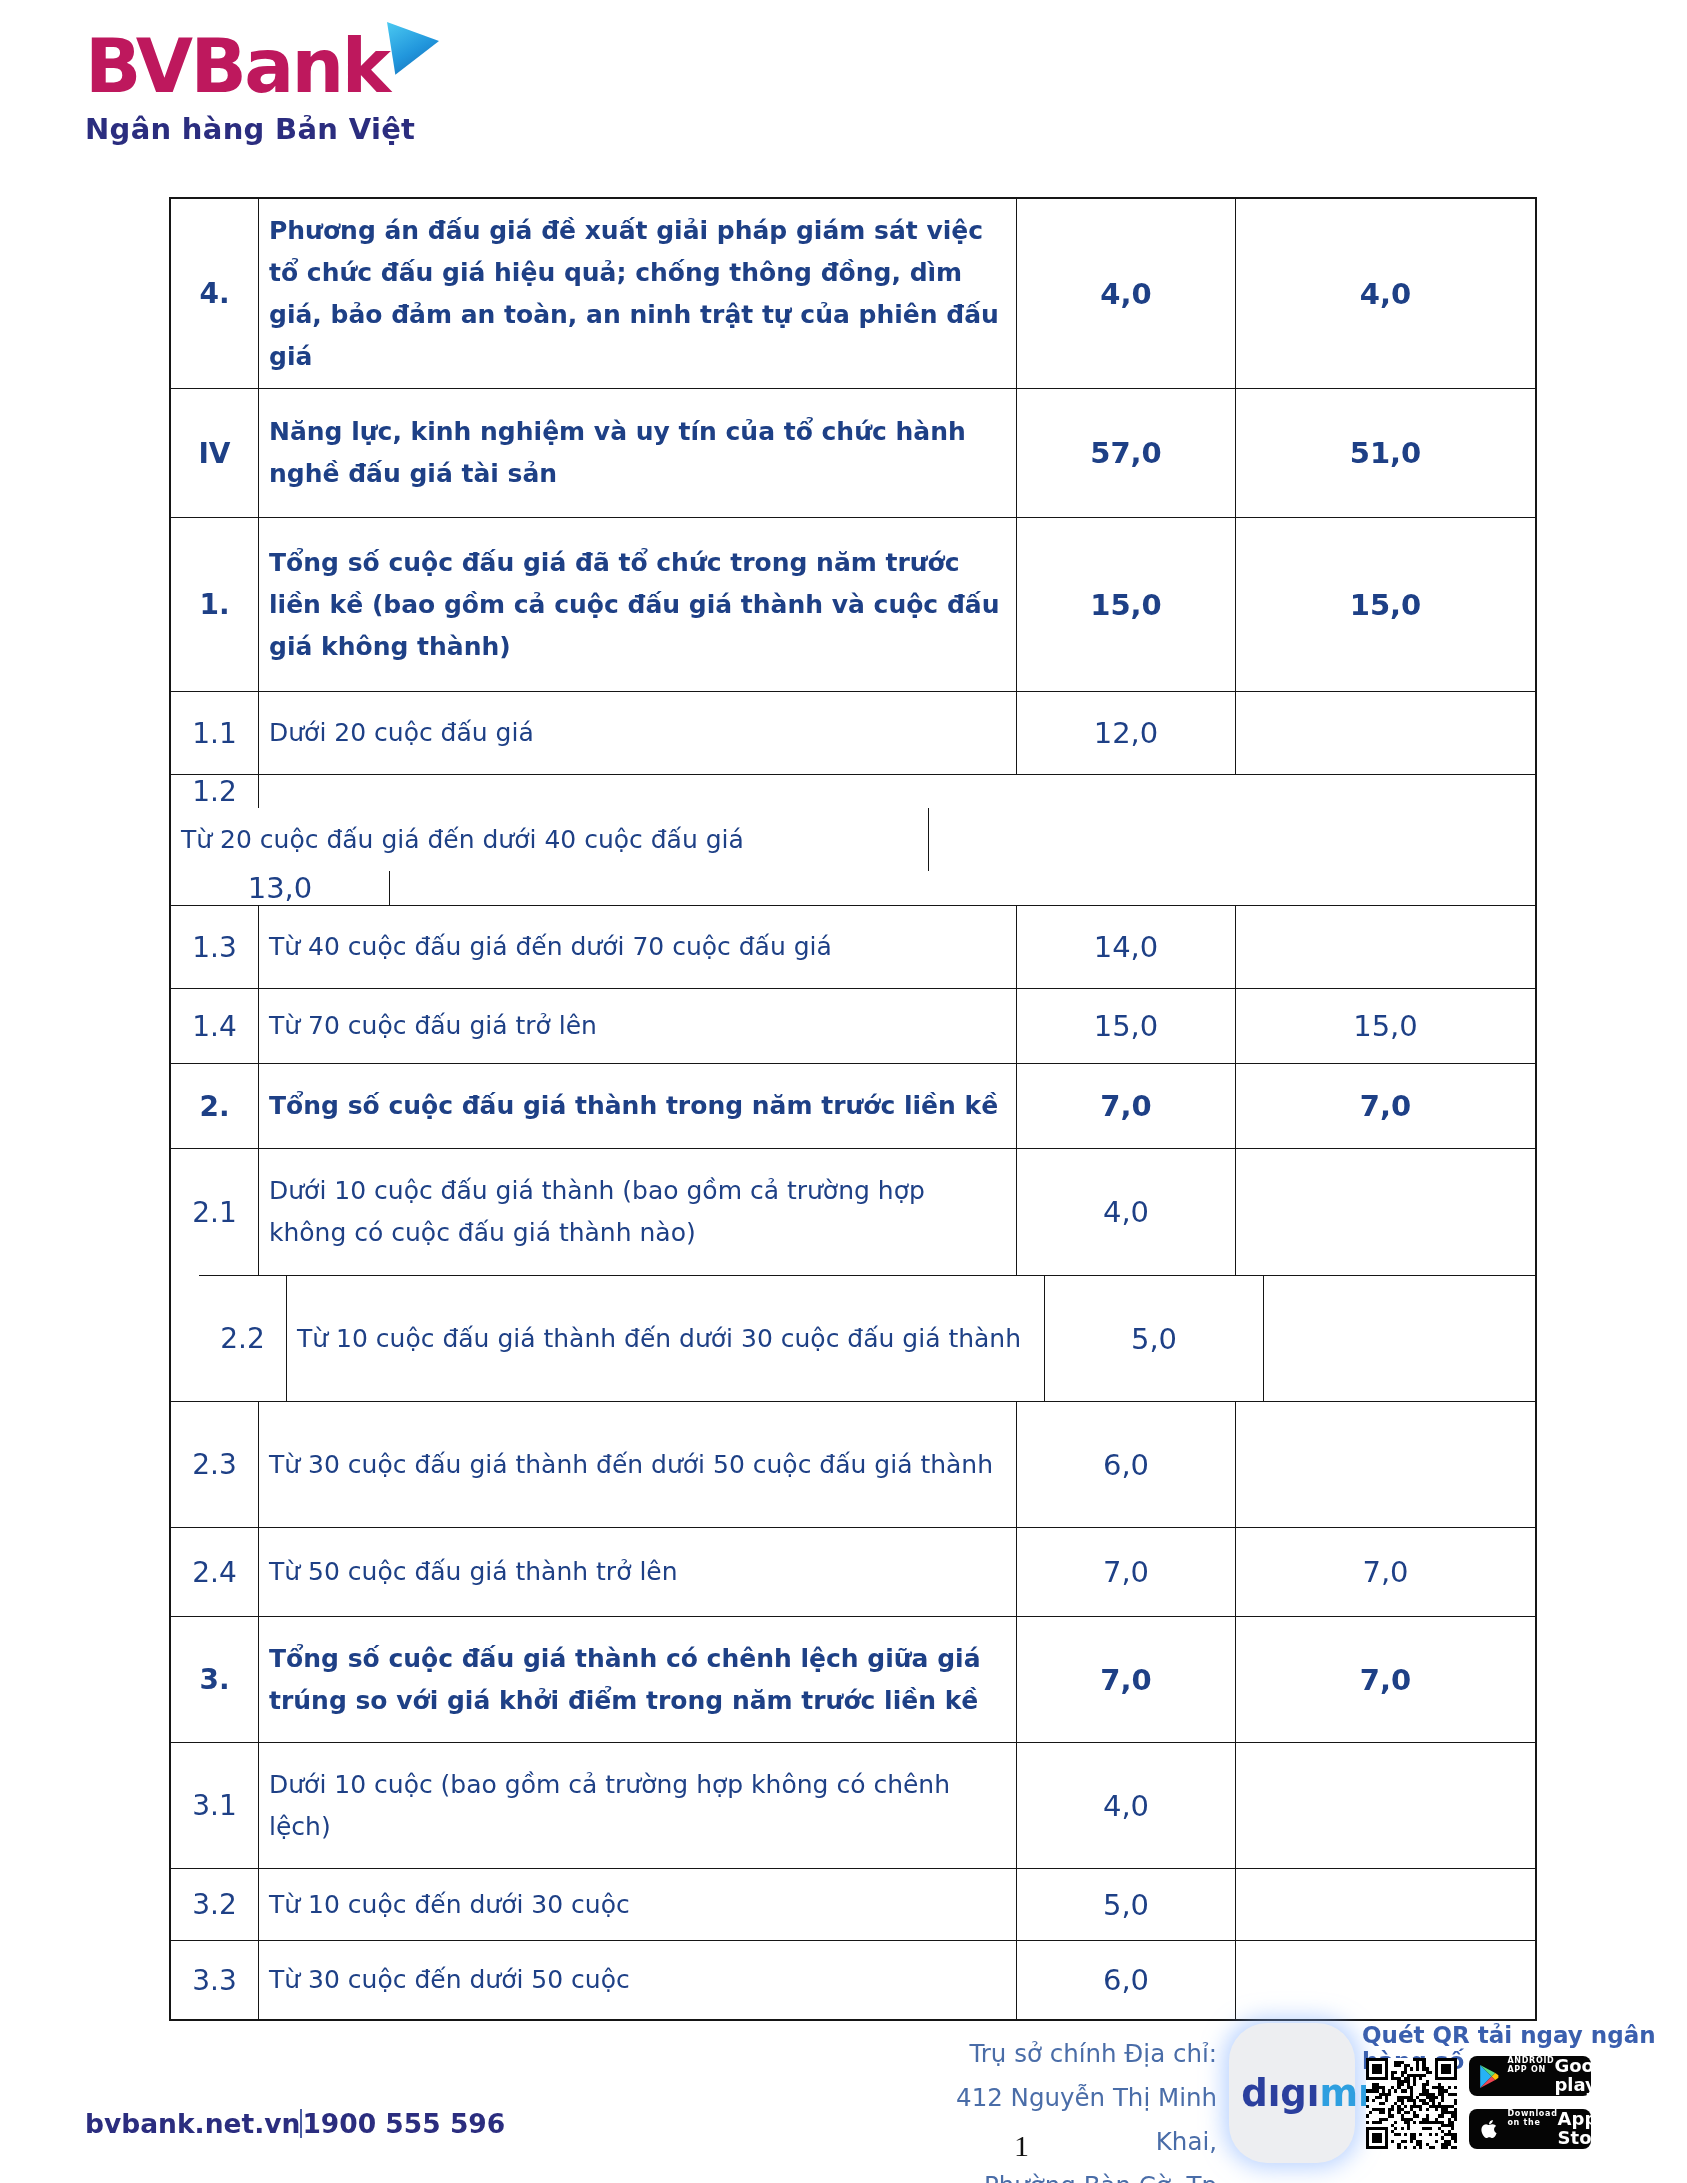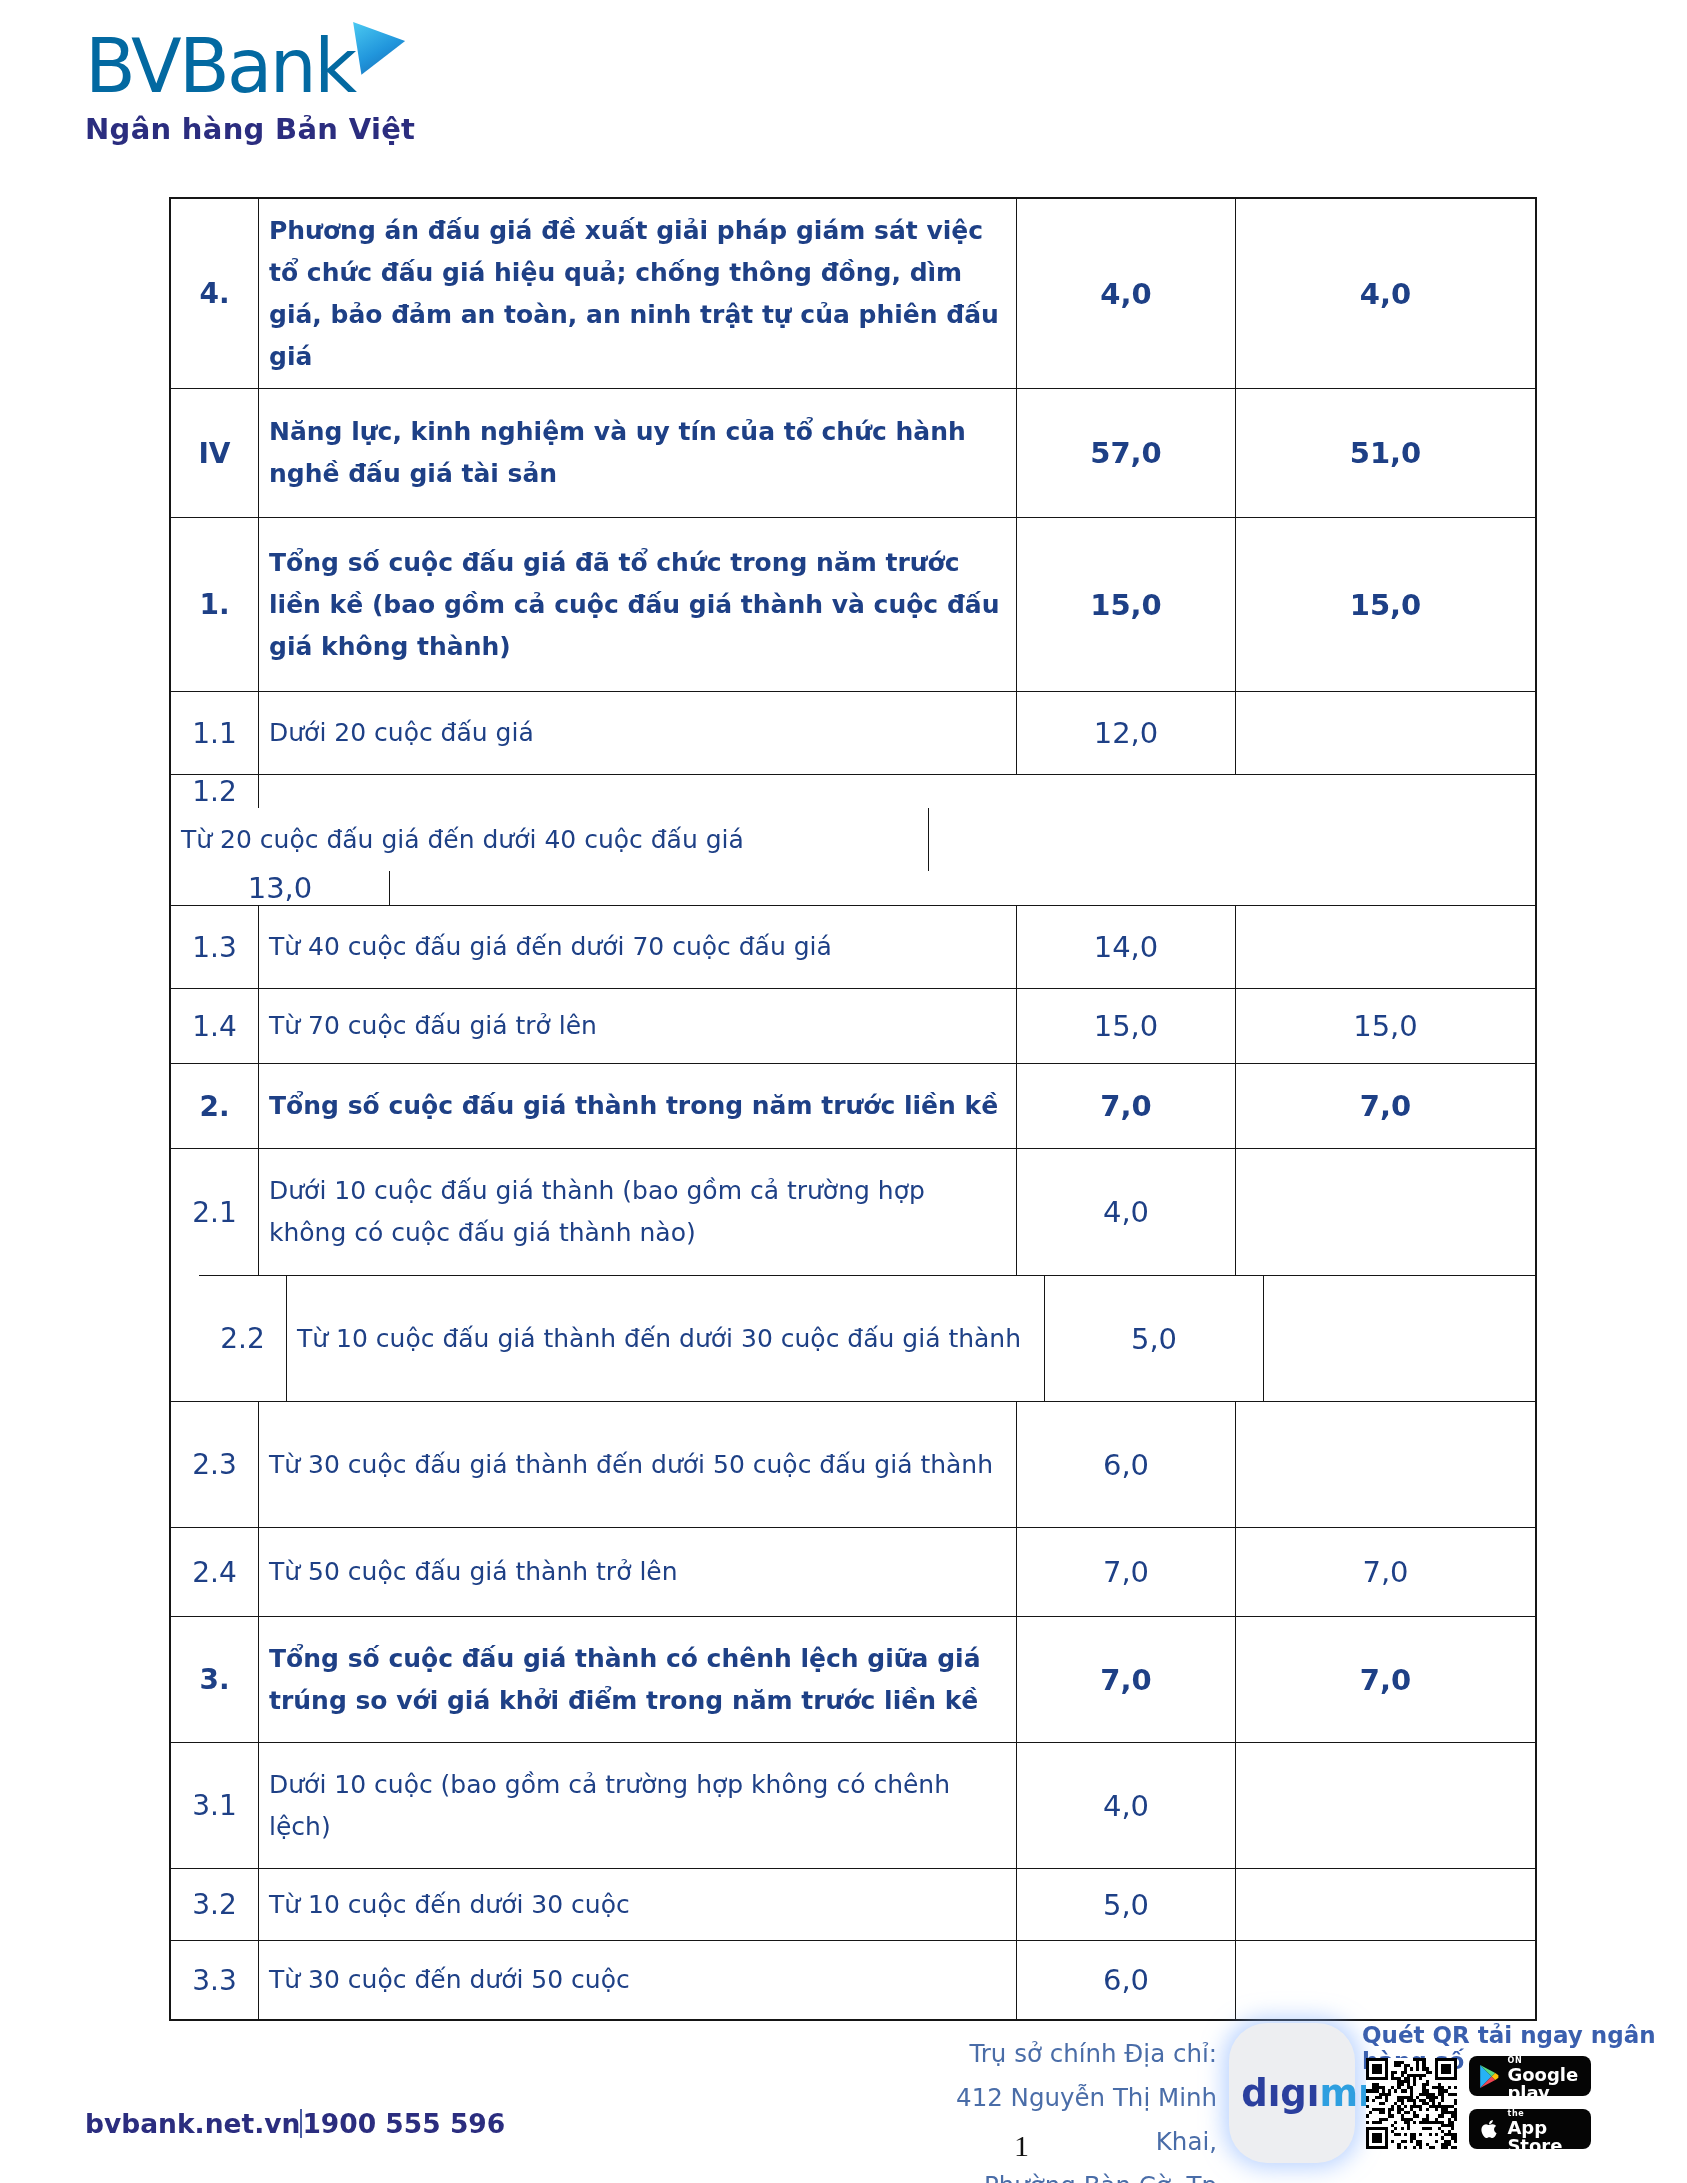--- a/index.html
+++ b/index.html
@@ -3,21 +3,21 @@
 <meta charset="utf-8">
 <style>
   html,body{margin:0;padding:0;background:#9a9a9a;}
   .page{
     position:relative;width:1687px;height:2183px;background:#ffffff;
     font-family:"DejaVu Sans","Liberation Sans",sans-serif;overflow:hidden;margin:0 auto;
   }
   
   .logo{position:absolute;left:85px;top:28px;}
   .logo-row{display:inline-flex;align-items:flex-start;}
-  .logo-brand{font-size:74px;font-weight:400;color:#0369a1;letter-spacing:-2.6px;line-height:1.05;}
+  .logo-brand{font-size:74px;font-weight:700;color:#be185d;letter-spacing:-2.6px;line-height:1.05;}
   .logo-arrow{display:inline-block;width:52px;height:56px;margin-left:-1.3px;margin-top:-9.3px;
     background:linear-gradient(150deg,#4ecdf3 0%,#2196dc 55%,#1463ad 100%);
     clip-path:polygon(0% 6%,100% 40%,16% 100%);}
   .logo-tagline{font-size:29px;font-weight:700;color:#2b2d7f;margin-top:6.6px;letter-spacing:0.3px;}
   
   .score-table{position:absolute;left:169px;top:197px;width:1368px;border:2px solid #161616;box-sizing:border-box;}
   .t-row{display:flex;align-items:stretch;box-sizing:border-box;}
   .t-row + .t-row{border-top:1.3px solid #161616;}
   .t-cell{box-sizing:border-box;display:flex;align-items:center;color:#1e4086;}
   .c-num{width:88px;border-right:1.3px solid #161616;justify-content:center;font-size:28px;}
@@ -40,21 +40,21 @@
   .digimi-dark{color:#2b3f9e;}
   .digimi-light{color:#2e9fe0;}
   .qr-caption{position:absolute;left:1362px;top:2022px;width:311px;color:#3a5fae;
     font-size:23px;font-weight:600;}
   .qr-box{position:absolute;left:1366px;top:2058px;width:91px;height:91px;background:#fff;}
   .badge{position:absolute;left:1469px;width:122px;height:40px;background:#050505;border-radius:8px;
     display:flex;align-items:center;padding:0 6.6px;box-sizing:border-box;color:#fff;}
   .badge-google{top:2056px;}
   .badge-apple{top:2109px;}
   .badge-icon{width:26.5px;height:26.5px;flex:0 0 auto;margin-right:5.3px;display:flex;align-items:center;justify-content:center;}
-  .badge-lines{display:flex;flex-direction:column;line-height:1.05;}
+  .badge-lines{display:flex;flex-direction:row;line-height:1.05;}
   .badge-top{font-size:8px;letter-spacing:0.7px;font-weight:600;}
   .badge-main{font-size:18px;font-weight:700;letter-spacing:0px;}
 </style>
 </head>
 <body>
 
 <div class="page">
 
   <div class="logo">
     <div class="logo-row">

